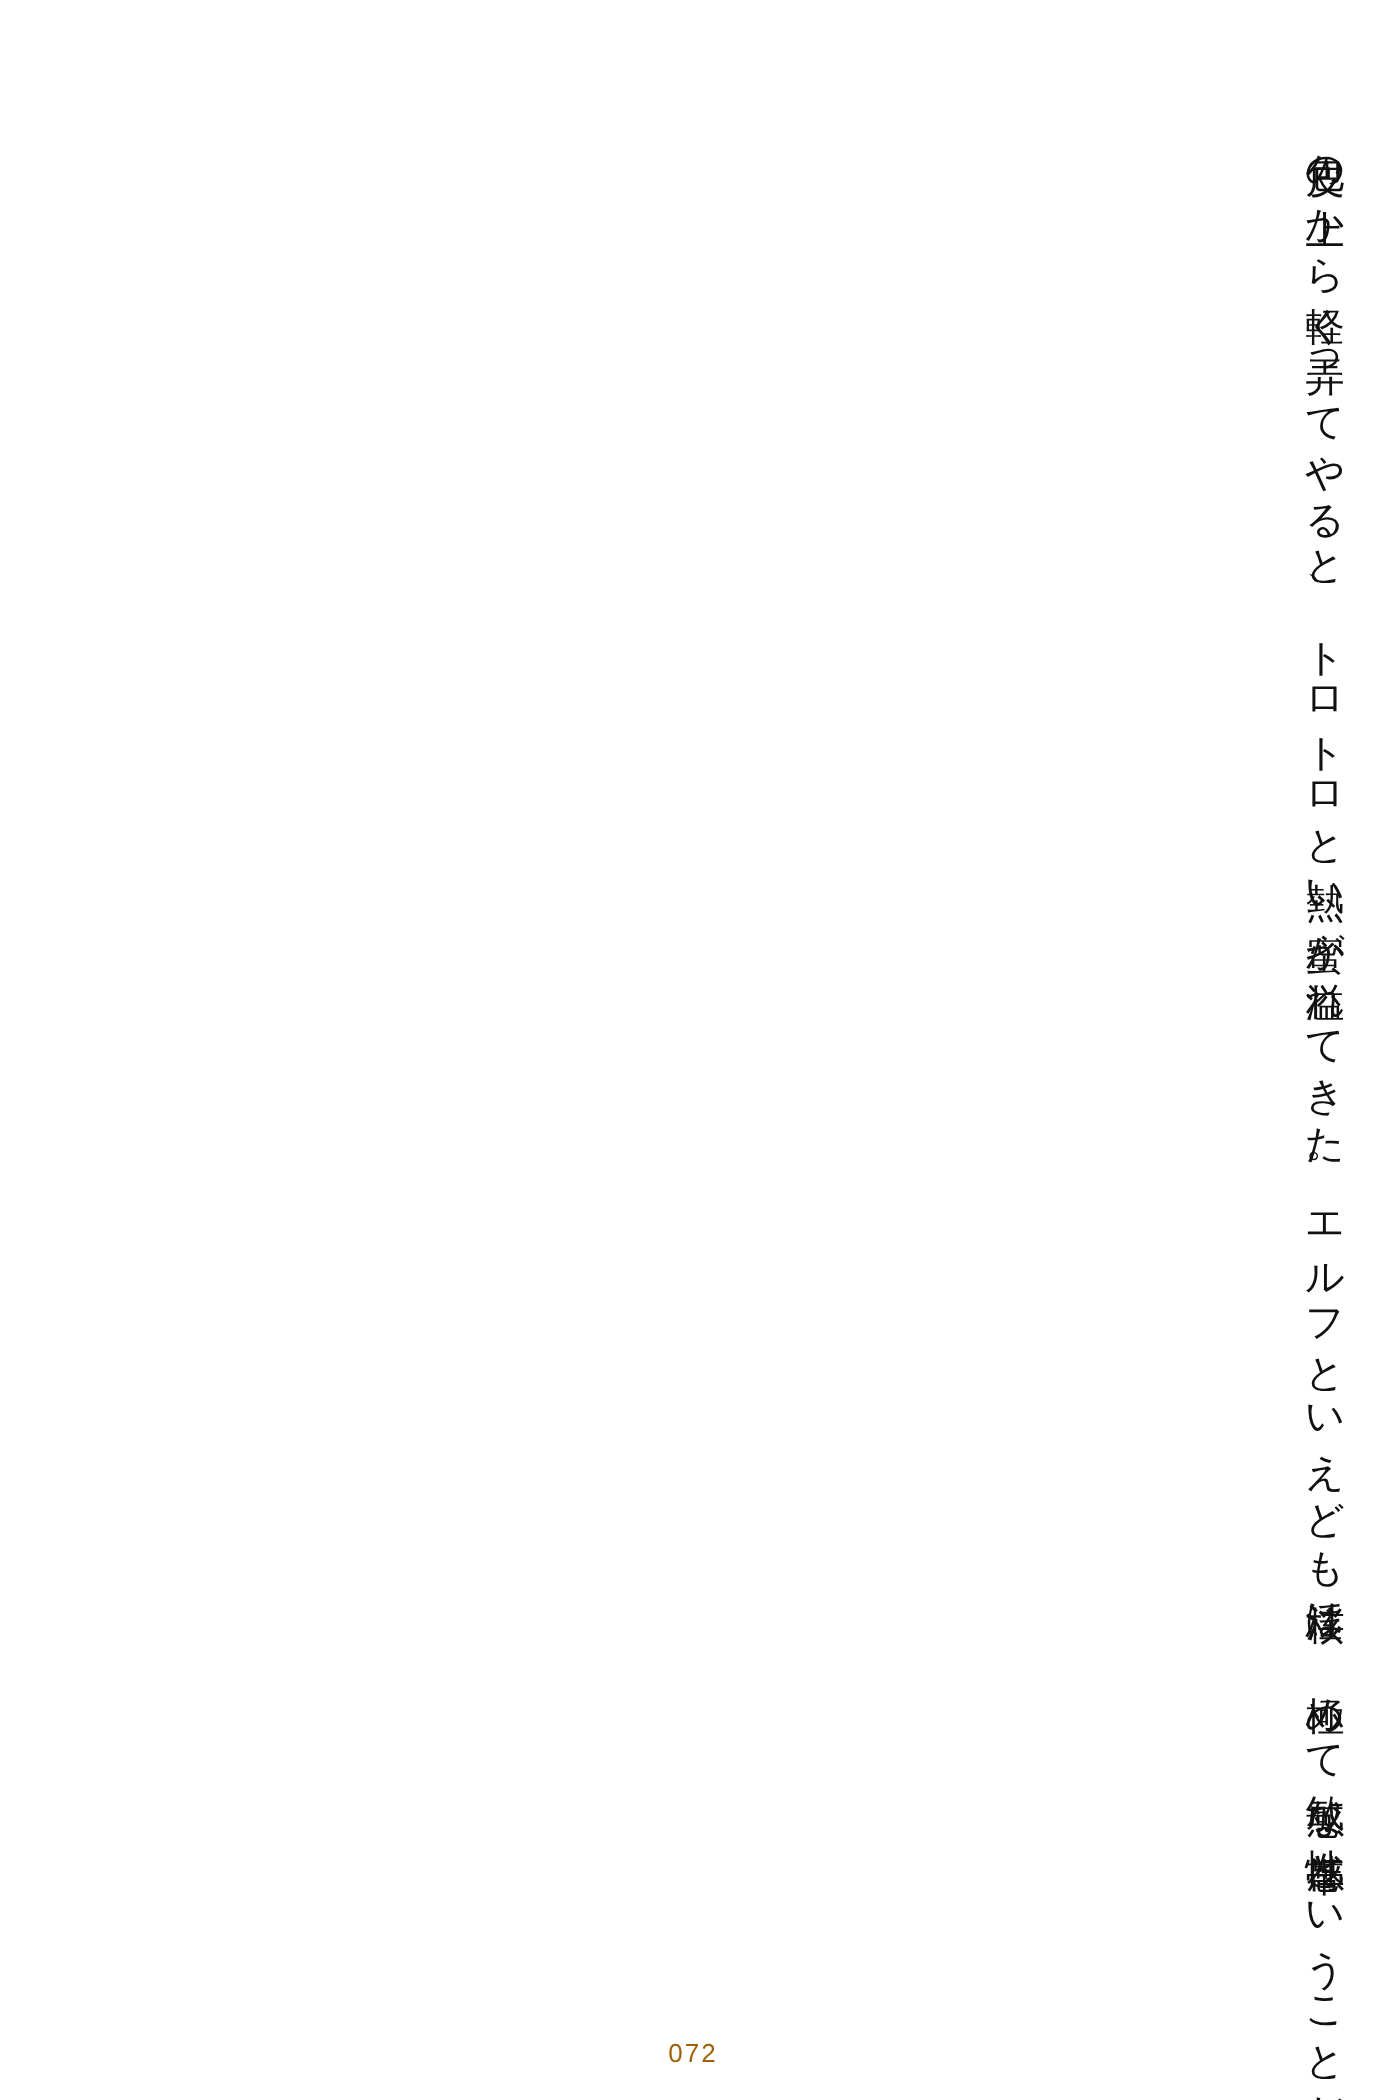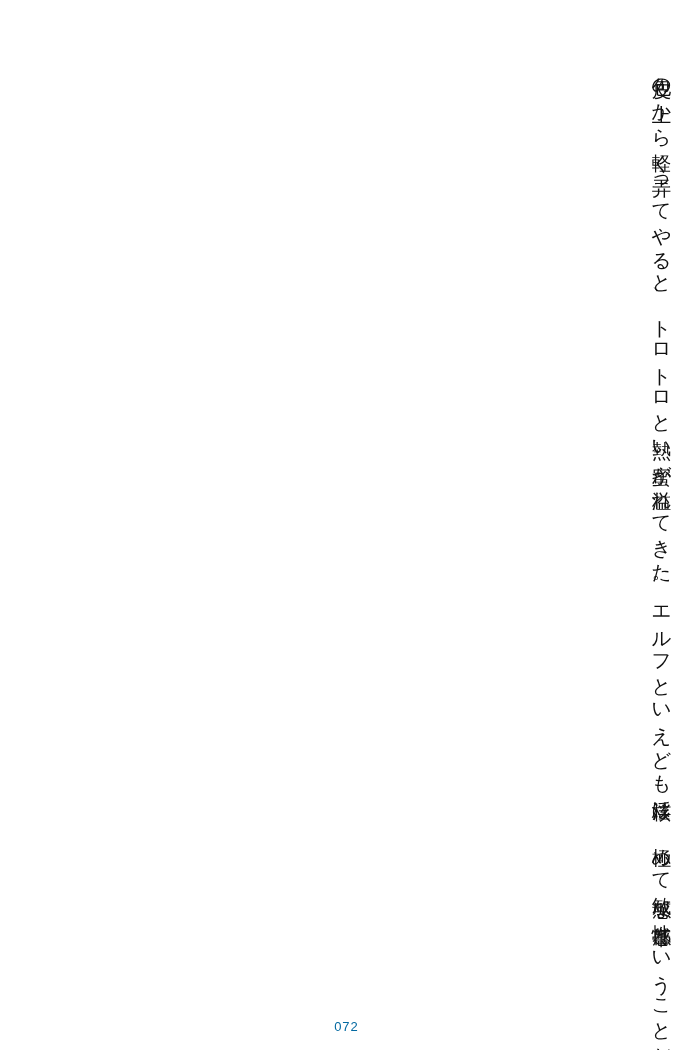--- a/index.html
+++ b/index.html
@@ -53,21 +53,21 @@
     padding-top: 20px;
   }
   .page-number {
     position: absolute;
     bottom: 16px;
     left: 0;
     width: 100%;
     text-align: center;
     font-family: "Liberation Sans", sans-serif;
     font-size: 13px;
-    color: #0369a1;
+    color: #a16207;
     letter-spacing: 1px;
   }
 </style>
 </head>
 <body>
 
 <div class="page">
   <div class="text-block" id="text-block">
       <div class="line indent">包皮の上から軽く弄ってやると、トロトロと熱い蜜が溢れてきた。</div>
       <div class="line">エルフといえども淫核は、極めて敏感な性感帯ということだろう。　しかし、芙蓉は薄い</div>

